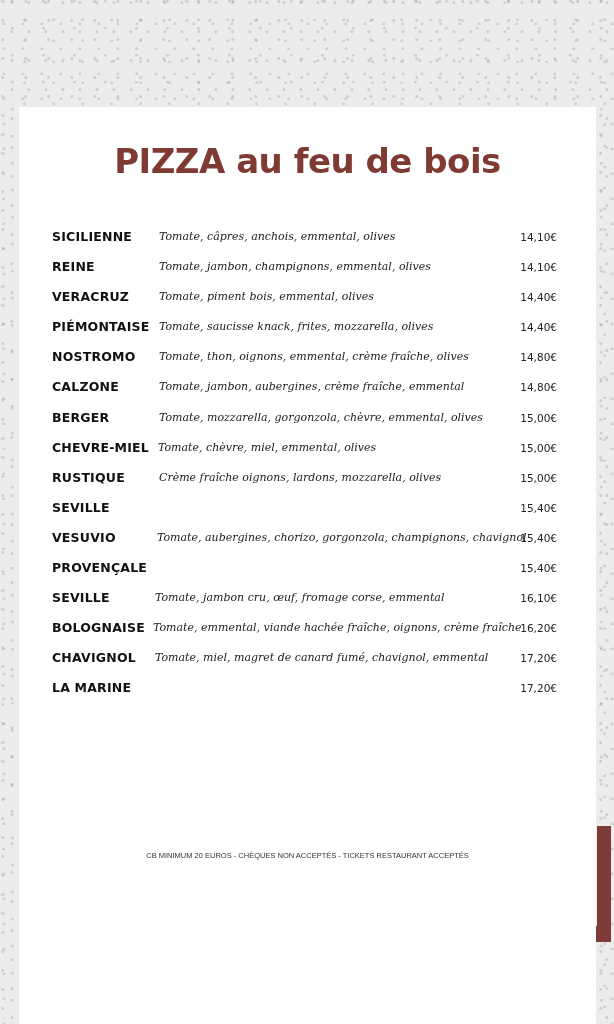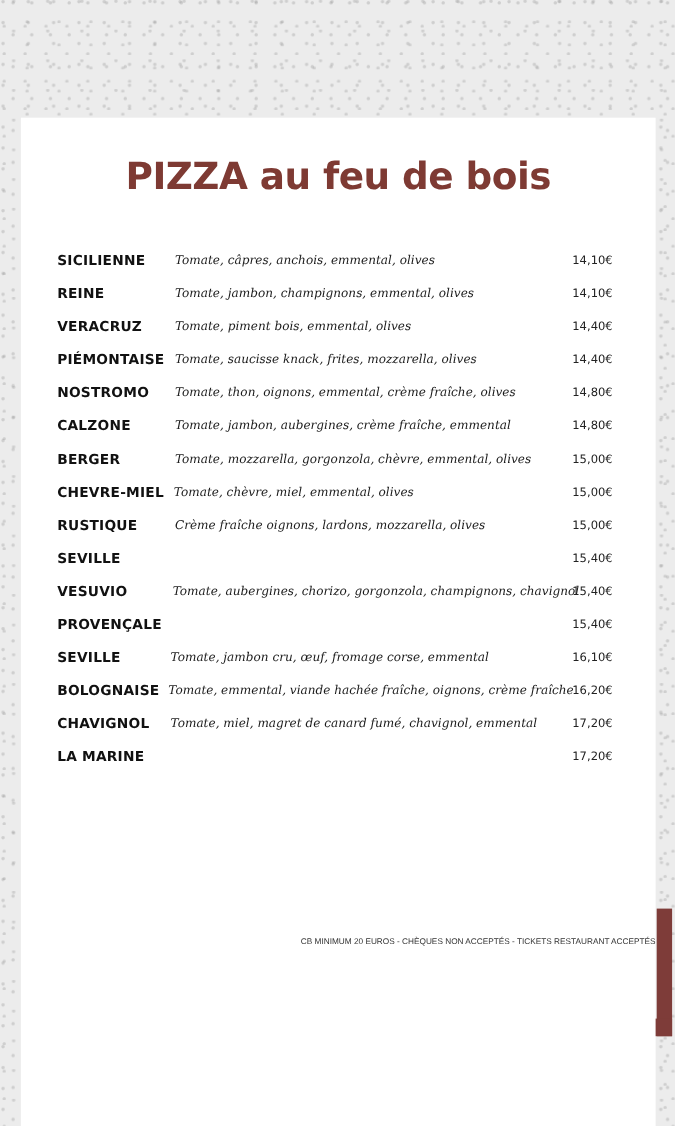--- a/index.html
+++ b/index.html
@@ -54,21 +54,21 @@
       position: absolute; left: 108px; top: 3px;
       font-family: "DejaVu Serif", serif; font-style: italic;
       font-size: 11px; color: #1a1a1a; white-space: nowrap;
     }
     .pizza-price {
       position: absolute; right: 7px; top: 4px;
       font-family: "DejaVu Sans", sans-serif; font-size: 10.5px; color: #222;
     }
     .footer-note {
       position: absolute; left: 0; right: 0; top: 744px;
-      text-align: right; font-size: 7.5px; color: #333;
+      text-align: center; font-size: 7.5px; color: #333;
       font-family: "Liberation Sans", sans-serif;
     }
   </style>
 </head>
 <body>
 
 <div class="shadow-bar"></div>
 <div class="accent-bar-vertical"></div>
 <div class="accent-bar-horizontal"></div>
 

